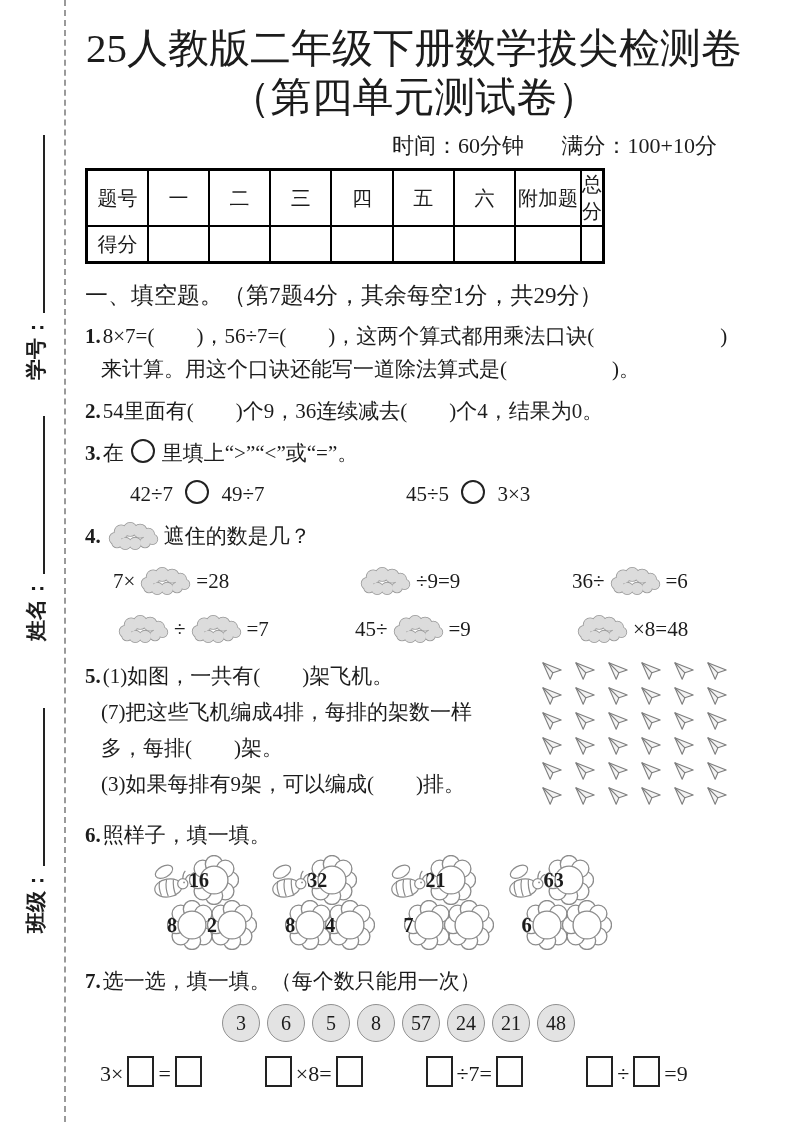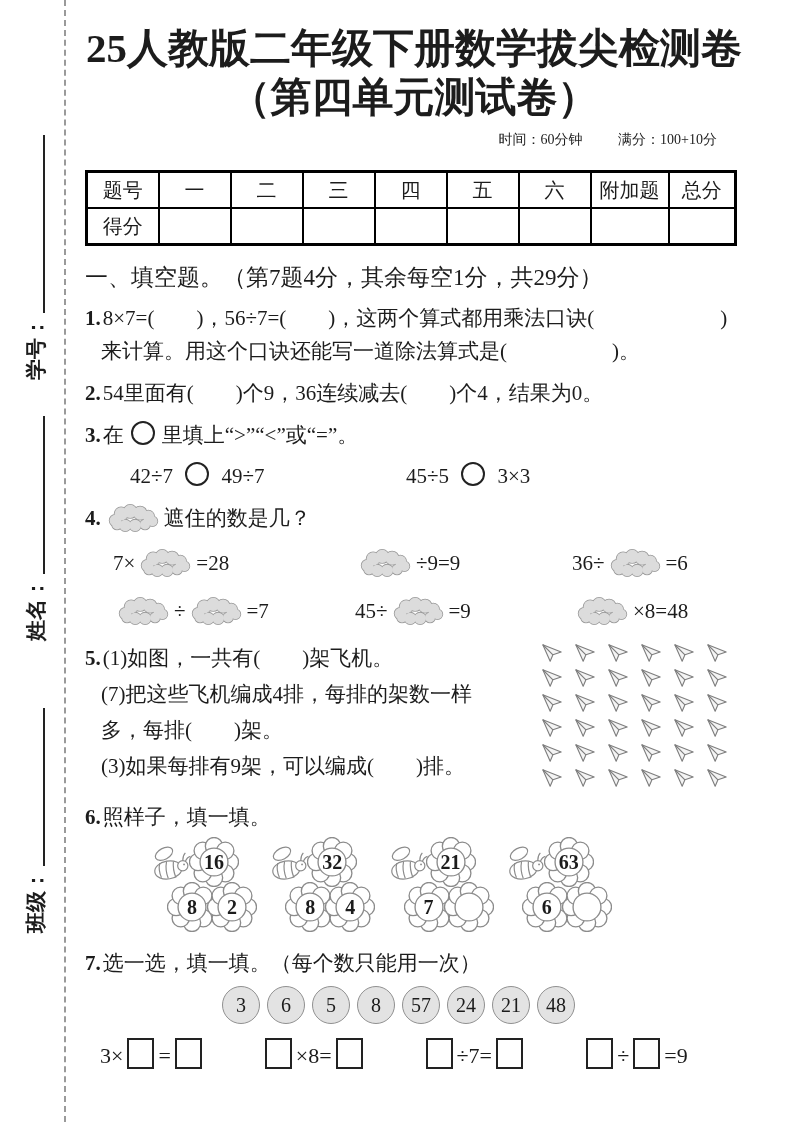--- a/index.html
+++ b/index.html
@@ -15,25 +15,25 @@
   .ml-line{display:inline-block;height:22px;border-bottom:2px solid #222;vertical-align:-2px;margin-left:4px;}
   .ml-1{width:270px;left:-99px;top:230px;}
   .ml-1 .ml-line{width:178px;}
   .ml-2{width:250px;left:-89px;top:501px;}
   .ml-2 .ml-line{width:158px;}
   .ml-3{width:252px;left:-90px;top:792px;}
   .ml-3 .ml-line{width:158px;}
 
   
   .content{position:absolute;left:85px;top:0;width:658px;padding-top:24px;}
-  .title{font-size:41px;font-weight:bold;text-align:center;line-height:49px;margin:0;}
-  .meta{margin-top:9px;font-size:14px;text-align:right;padding-right:26px;}
+  .title{font-size:41px;font-weight:normal;text-align:center;line-height:49px;margin:0;}
+  .meta{margin-top:9px;font-size:22px;text-align:right;padding-right:26px;}
   .meta .m2{margin-left:32px;}
 
-  table.score{border-collapse:collapse;width:652px;margin-top:21px;border:3px solid #000;}
+  table.score{border-collapse:collapse;width:520px;margin-top:7px;border:3px solid #000;}
   table.score th,table.score td{border:2px solid #000;height:34px;text-align:center;
     font-size:20px;font-weight:normal;padding:0;}
 
   .sec-head{margin-top:16px;font-size:23px;}
   .sec-head b{font-weight:normal;}
   .q{margin-top:9px;font-size:21px;line-height:33px;}
   .qnum{font-weight:bold;margin-right:2px;}
   .indent2{padding-left:16px;}
   .row{margin-top:8px;}
   .r3{padding-left:45px;}
@@ -50,21 +50,21 @@
   .plane{display:inline-block;width:30px;height:22px;margin-right:3px;}
   .plane svg{width:30px;height:22px;display:block;}
 
   
   .bee-diagram{margin-top:6px;padding-left:62px;height:98px;white-space:nowrap;}
   .bee-group{display:inline-block;position:relative;width:113px;height:96px;vertical-align:top;}
   .bee{position:absolute;left:0;top:4px;width:46px;height:40px;}
   .bee svg{width:46px;height:40px;display:block;}
   .flower{position:absolute;width:50px;height:50px;}
   .flower svg{width:50px;height:50px;display:block;}
-  .flower-num{position:absolute;left:0;top:0;width:50px;height:50px;text-align:center;
+  .flower-num{position:absolute;left:0;top:0;width:50px;height:50px;
     line-height:50px;font-size:20px;font-weight:bold;}
   .f-top{left:42px;top:-3px;}
   .f-left{left:20px;top:42px;}
   .f-right{left:60px;top:42px;}
 
   
   .num-circles{padding-left:137px;margin-top:6px;}
   .num-circle{display:inline-block;width:36px;height:36px;border-radius:50%;
     background:#e3e3e3;border:1.5px solid #909090;text-align:center;line-height:36px;
     font-size:20px;margin-right:7px;}

